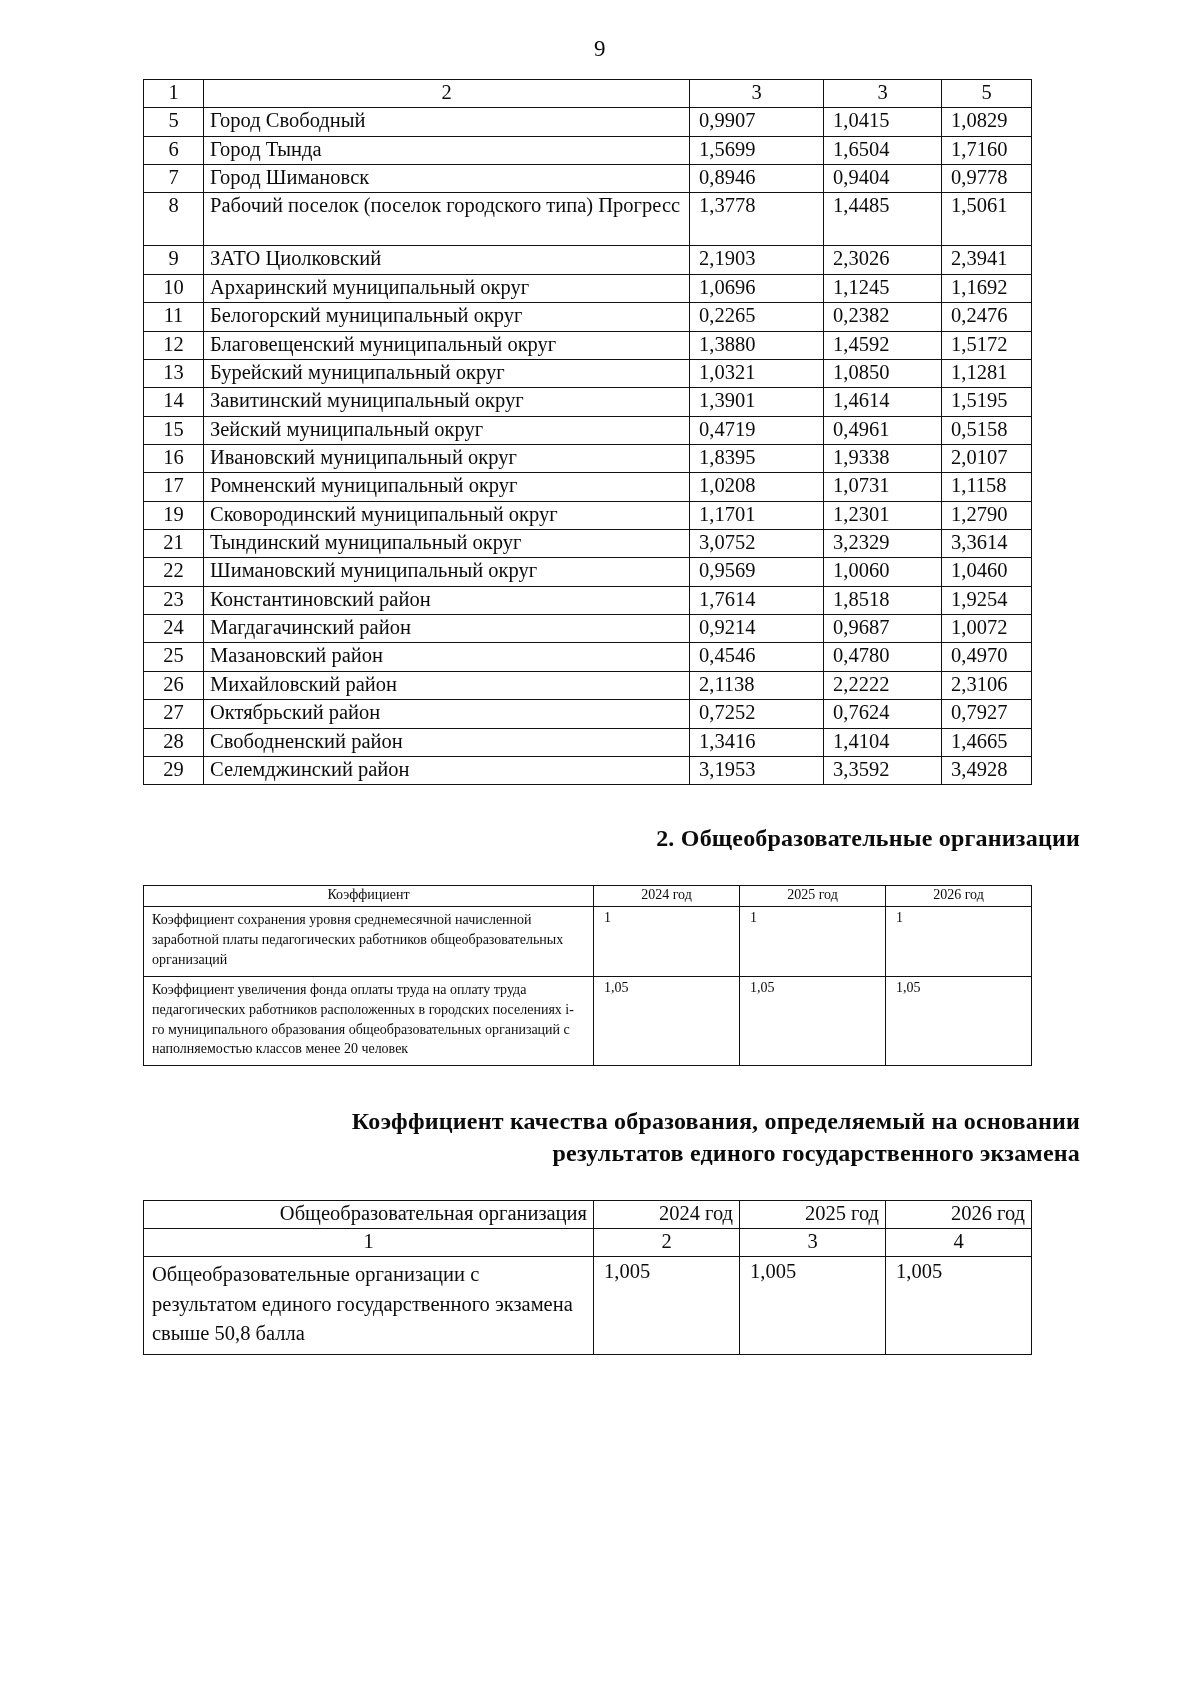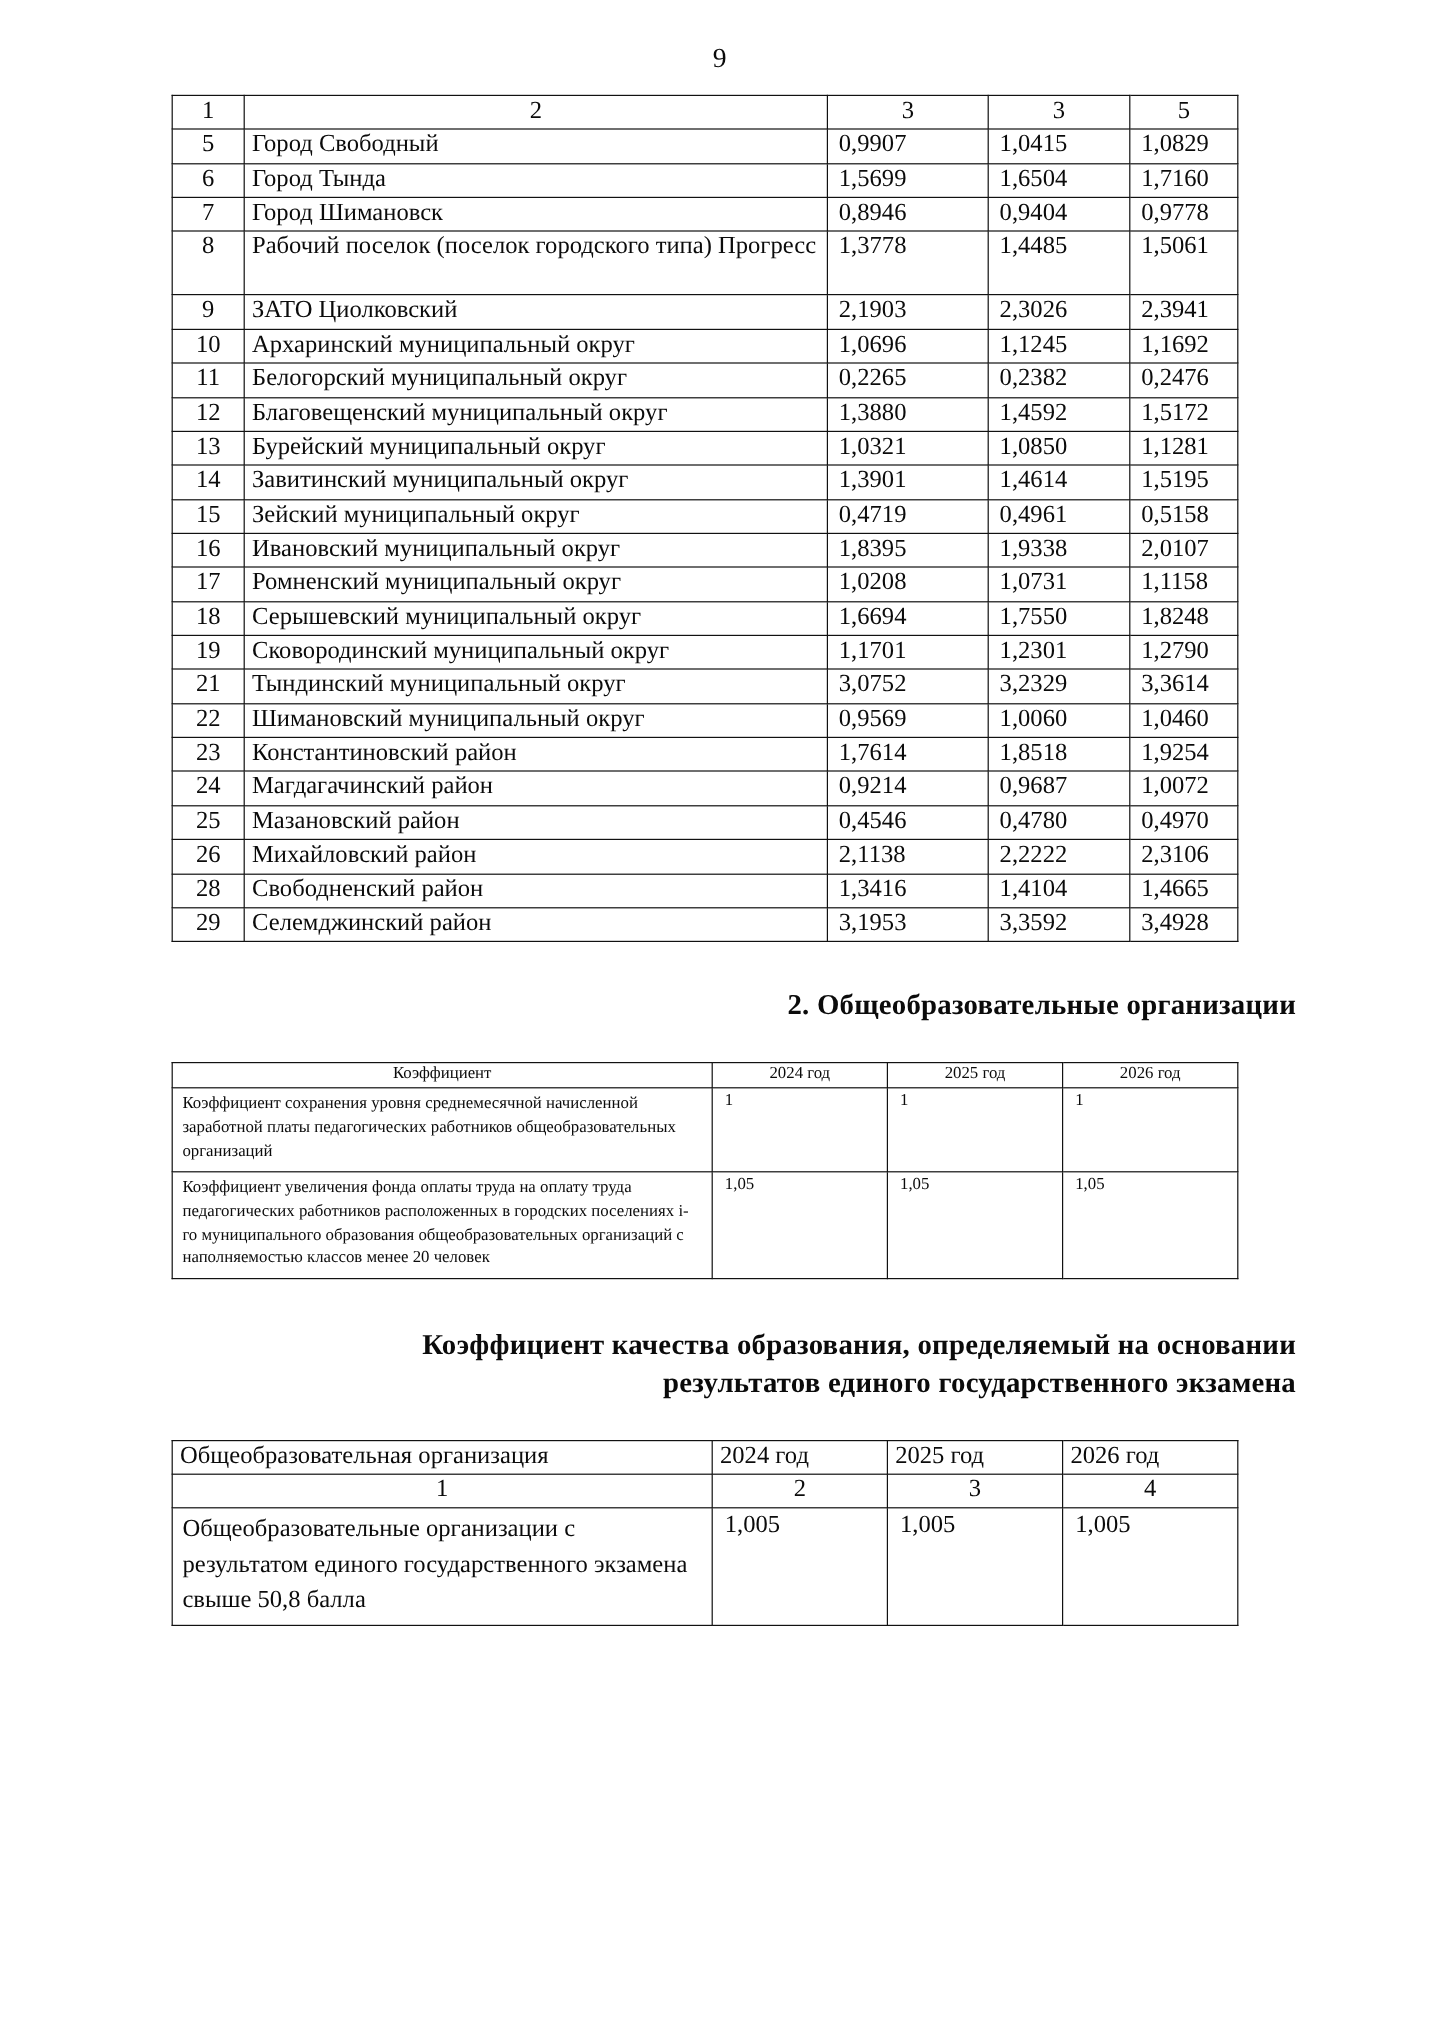--- a/index.html
+++ b/index.html
@@ -101,21 +101,21 @@
   }
 
   
   .tbl-ege {
     width: 888px;
     margin: 30px 0 0 143px;
     font-size: 20.5px;
   }
   .tbl-ege col.c-label { width: 450px; }
   .tbl-ege col.c-y     { width: 146px; }
-  .tbl-ege thead td { text-align: left; }
+  .tbl-ege thead td { text-align: right; }
   .tbl-ege tr.numrow td { text-align: center; }
   .tbl-ege td.label {
     line-height: 1.42;
     padding: 3px 8px 6px 8px;
   }
   .tbl-ege td.year-val {
     padding: 3px 8px 6px 10px;
   }
 </style>
 </head>
@@ -228,27 +228,20 @@
           <td class="val">2,0107</td>
         </tr>
         <tr>
           <td class="num">17</td>
           <td>Ромненский муниципальный округ</td>
           <td class="val">1,0208</td>
           <td class="val">1,0731</td>
           <td class="val">1,1158</td>
         </tr>
         <tr>
-          <td class="num">18</td>
-          <td>Серышевский муниципальный округ</td>
-          <td class="val">1,6694</td>
-          <td class="val">1,7550</td>
-          <td class="val">1,8248</td>
-        </tr>
-        <tr>
           <td class="num">19</td>
           <td>Сковородинский муниципальный округ</td>
           <td class="val">1,1701</td>
           <td class="val">1,2301</td>
           <td class="val">1,2790</td>
         </tr>
         <tr>
           <td class="num">21</td>
           <td>Тындинский муниципальный округ</td>
           <td class="val">3,0752</td>
@@ -282,20 +275,27 @@
           <td class="val">0,4546</td>
           <td class="val">0,4780</td>
           <td class="val">0,4970</td>
         </tr>
         <tr>
           <td class="num">26</td>
           <td>Михайловский район</td>
           <td class="val">2,1138</td>
           <td class="val">2,2222</td>
           <td class="val">2,3106</td>
+        </tr>
+        <tr>
+          <td class="num">27</td>
+          <td>Октябрьский район</td>
+          <td class="val">0,7252</td>
+          <td class="val">0,7624</td>
+          <td class="val">0,7927</td>
         </tr>
         <tr>
           <td class="num">28</td>
           <td>Свободненский район</td>
           <td class="val">1,3416</td>
           <td class="val">1,4104</td>
           <td class="val">1,4665</td>
         </tr>
         <tr>
           <td class="num">29</td>

